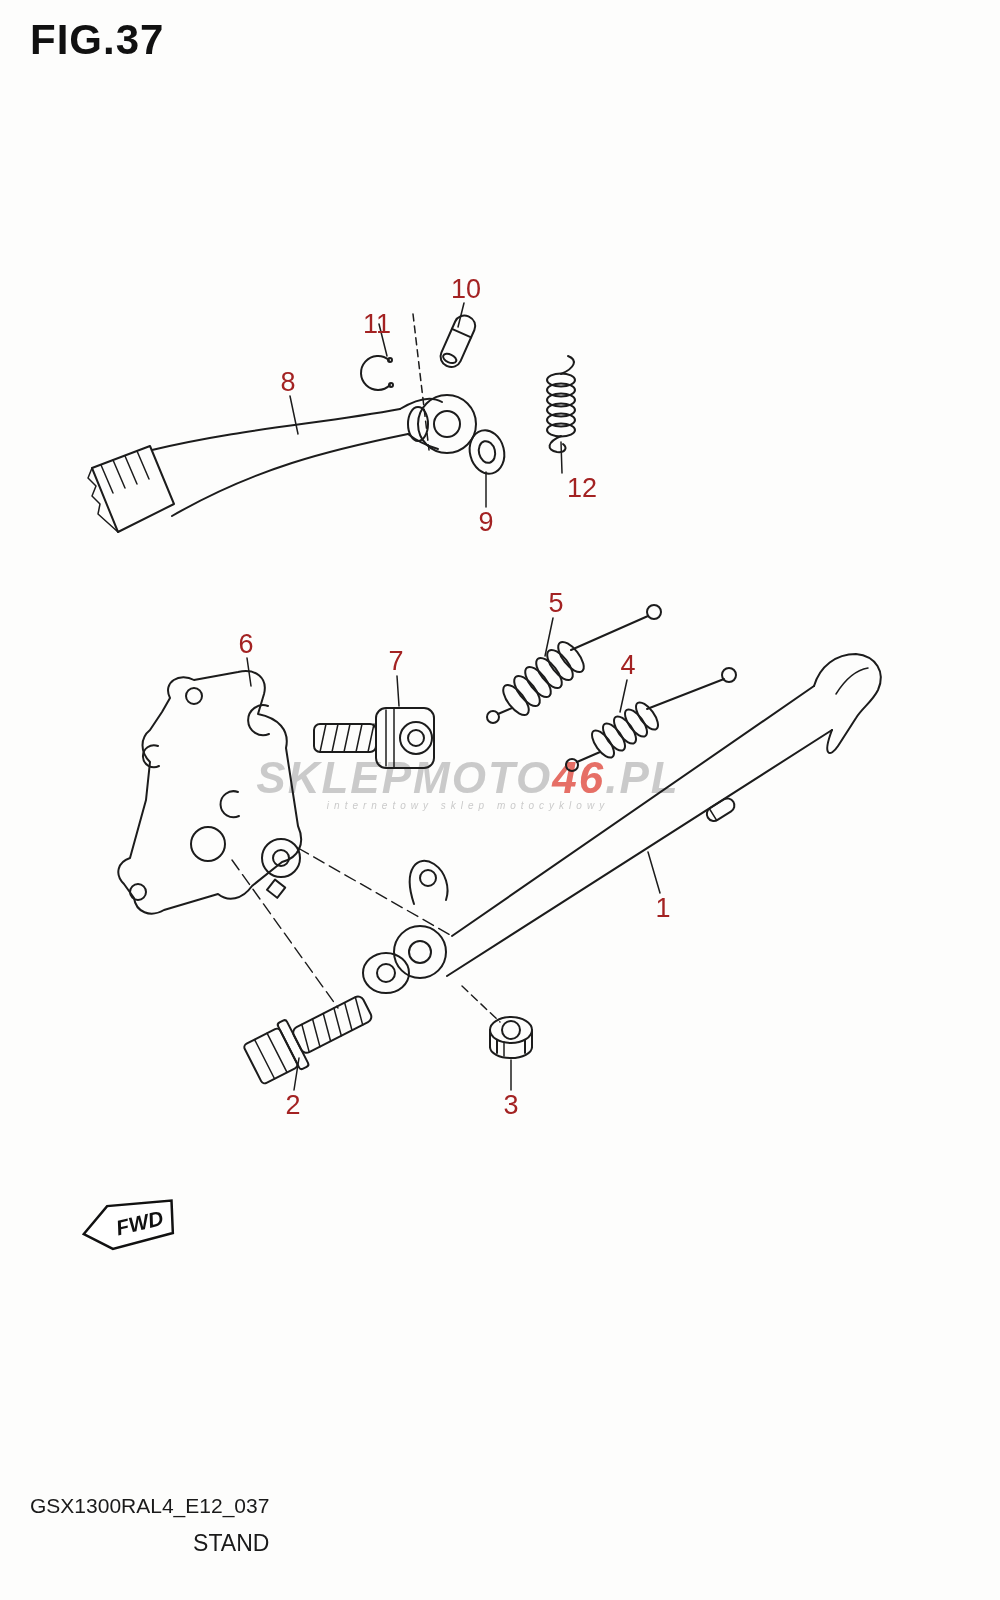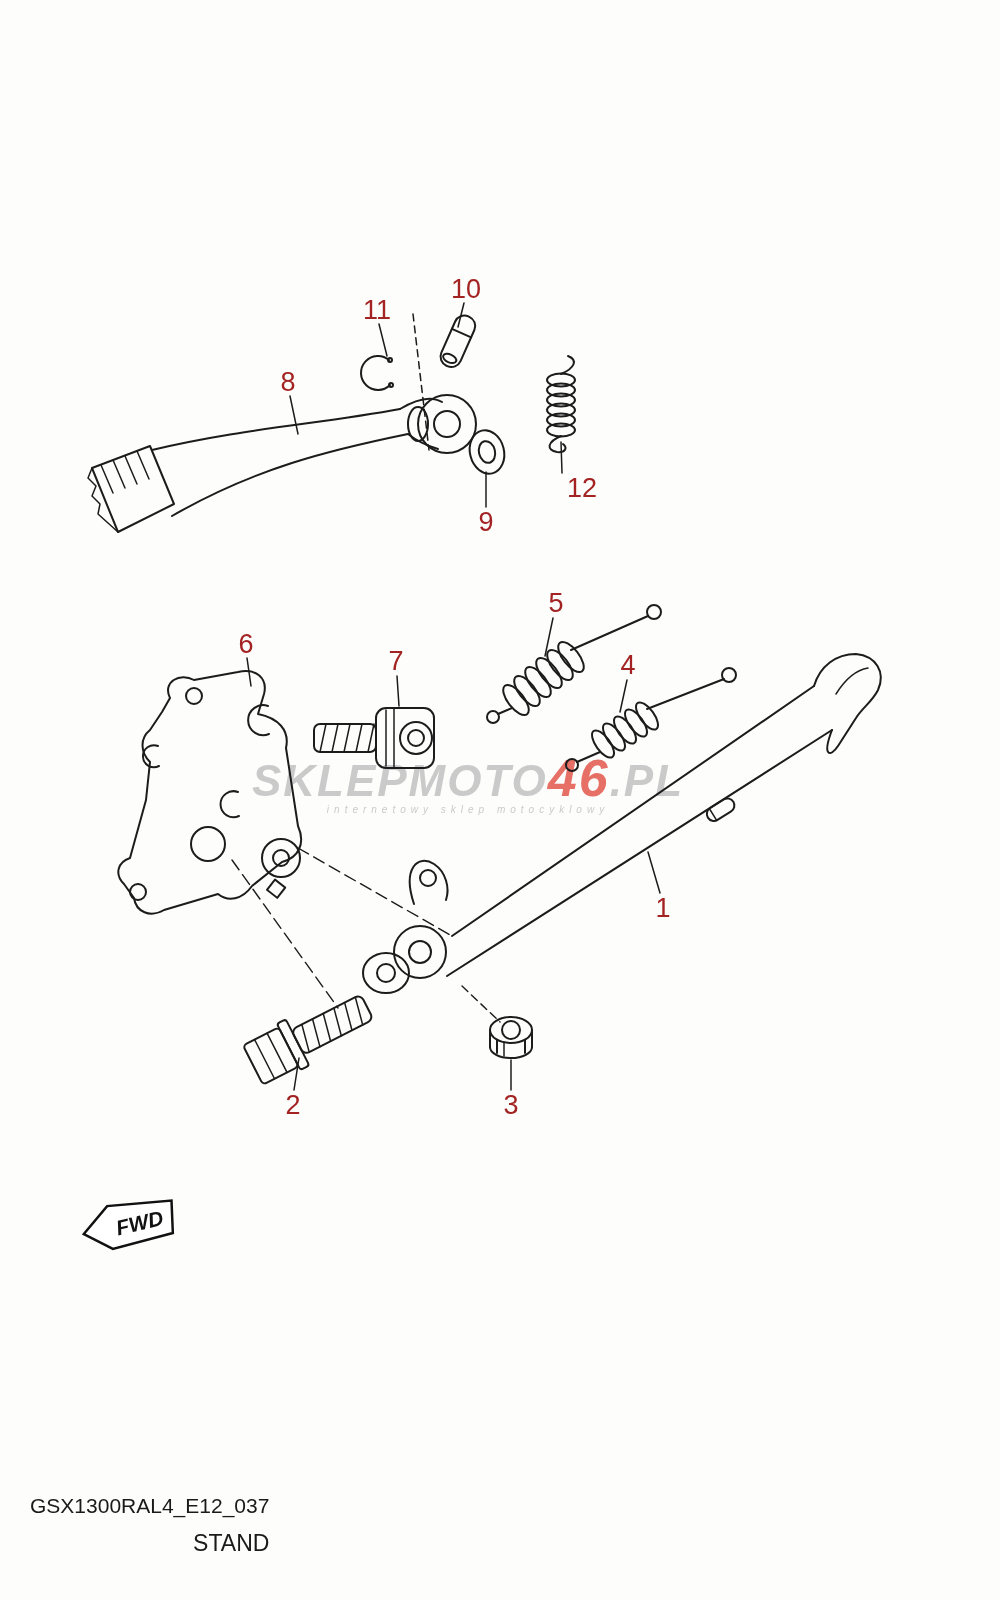--- a/index.html
+++ b/index.html
@@ -6,40 +6,41 @@
   body { width:1000px; height:1600px; position:relative; font-family:"Liberation Sans", sans-serif; }
   .page { position:absolute; inset:0; background:#fdfdfc; overflow:hidden; }
 
   .fig-title { position:absolute; left:30px; top:16px; margin:0; font-size:42px; font-weight:bold;
                color:#111; letter-spacing:1px; }
 
   .watermark { position:absolute; left:468px; top:783px; transform:translate(-50%,-50%);
                text-align:center; opacity:0.85; z-index:1; white-space:nowrap; }
   .wm-line1 { font-style:italic; font-weight:bold; font-size:44px;
               color:var(--watermark-gray,#c2c2c2); letter-spacing:2px; line-height:1; }
-  .wm-red { color:var(--watermark-red,#e2574c); font-size:52px; }
+  .wm-red { color:var(--watermark-red,#e2574c); font-size:44px; }
   .wm-tagline { font-style:italic; font-size:10px; color:var(--watermark-gray,#bdbdbd);
                 letter-spacing:5px; margin-top:0; }
 
   svg.diagram { position:absolute; left:0; top:0; z-index:2; }
 
   .part-label { position:absolute; transform:translate(-50%,-50%); z-index:3;
                 color:var(--label-color,#a32222); font-size:27px; line-height:1; }
 
   .fwd-marker { position:absolute; left:80px; top:1196px; transform:rotate(-13deg); z-index:3; }
 
   .footer { position:absolute; left:30px; top:1494px; z-index:3; color:#1a1a1a; }
   .footer .code { font-size:21px; margin-bottom:12px;text-align:center; }
   .footer .name { font-size:23px;text-align:right; }
 </style>
 </head>
 <body>
 
 <div class="page">
 
+  <h1 class="fig-title">FIG.37</h1>
 
   <div class="watermark">
     <div class="wm-line1">
       <span class="wm-gray">SKLEPMOTO</span><span class="wm-red">46</span><span class="wm-gray">.PL</span>
     </div>
     <div class="wm-tagline">internetowy sklep motocyklowy</div>
   </div>
 
   <svg class="diagram" width="1000" height="1600" viewBox="0 0 1000 1600" fill="none" stroke="#1c1c1c" stroke-width="2" stroke-linecap="round" stroke-linejoin="round">
 
@@ -198,21 +199,21 @@
   <div class="part-label" style="left:663px; top:908px;">1</div>
   <div class="part-label" style="left:293px; top:1105px;">2</div>
   <div class="part-label" style="left:511px; top:1105px;">3</div>
   <div class="part-label" style="left:628px; top:665px;">4</div>
   <div class="part-label" style="left:556px; top:603px;">5</div>
   <div class="part-label" style="left:246px; top:644px;">6</div>
   <div class="part-label" style="left:396px; top:661px;">7</div>
   <div class="part-label" style="left:288px; top:382px;">8</div>
   <div class="part-label" style="left:486px; top:522px;">9</div>
   <div class="part-label" style="left:466px; top:289px;text-align:right;">10</div>
-  <div class="part-label" style="left:377px; top:310px;">11</div>
+  <div class="part-label" style="left:377px; top:324px;">11</div>
   <div class="part-label" style="left:582px; top:488px;">12</div>
 
   <div class="fwd-marker">
     <svg width="104" height="54" viewBox="0 0 104 54">
       <polygon points="3,27 32,5 96,14 90,46 28,48" fill="#ffffff" stroke="#111" stroke-width="2.5"></polygon>
       <text x="36" y="36" font-size="21" font-weight="bold" font-style="italic" fill="#111" stroke="none" font-family="Liberation Sans, sans-serif">FWD</text>
     </svg>
   </div>
 
   <div class="footer">

